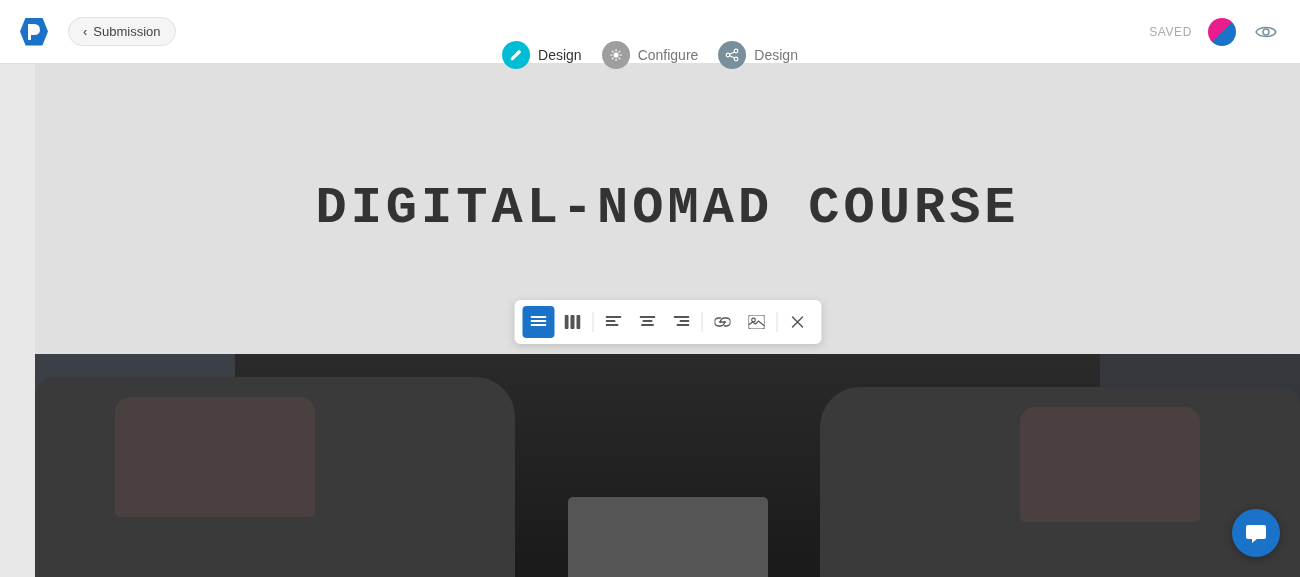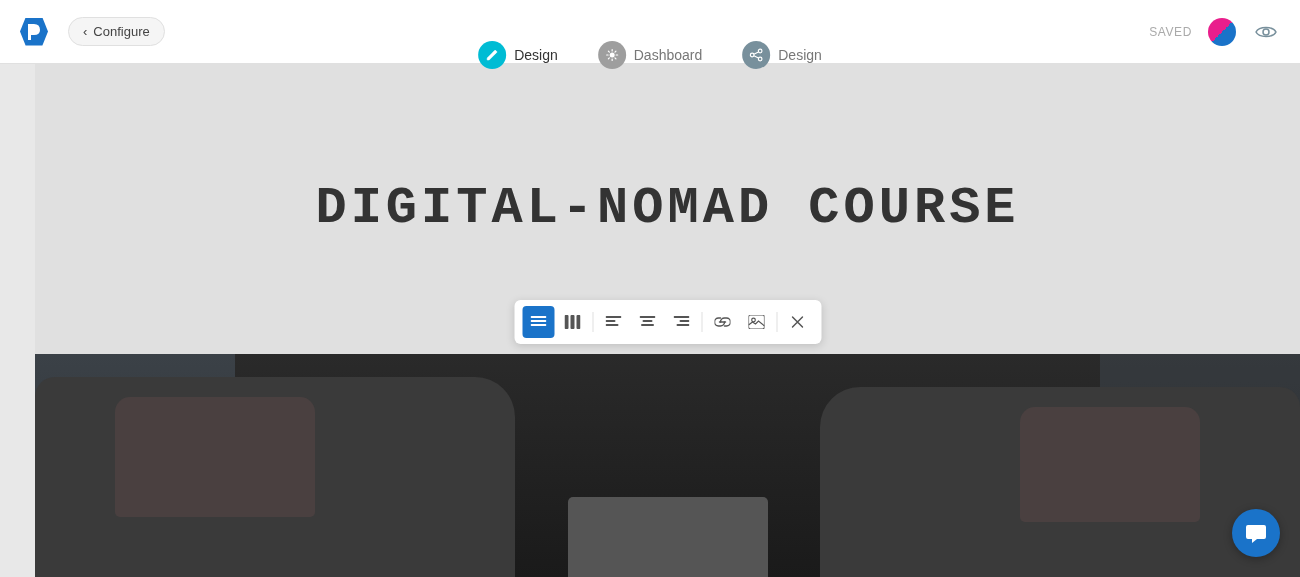--- a/index.html
+++ b/index.html
@@ -45,21 +45,21 @@
       padding: 6px 14px;
       cursor: pointer;
       font-size: 13px;
       color: #444;
       margin-left: 10px;
       text-decoration: none;
     }
 
     .nav-center {
       display: flex;
-      gap: 40px;
+      gap: 20px;
       position: absolute;
       left: 50%;
       transform: translateX(-50%);
       margin-top: 46px;
     }
 
     .nav-item {
       display: flex;
       align-items: center;
       gap: 8px;
@@ -320,21 +320,21 @@
   <div class="logo">
     <div class="logo-icon">
       <svg width="16" height="20" viewBox="0 0 16 20" fill="none">
         <path d="M2 2 L8 2 Q14 2 14 8 Q14 13 8 13 L5 13 L5 18 L2 18 Z" fill="white"></path>
       </svg>
     </div>
   </div>
 
   <button class="dashboard-btn">
     <span>‹</span>
-    <span>Configure</span>
+    <span>Submission</span>
   </button>
 
   <div class="nav-center">
 
     <div class="nav-item active">
       <div class="nav-icon design">
         <svg width="14" height="14" viewBox="0 0 14 14" fill="none">
           <path d="M2 10 L10 2 L12 4 L4 12 L2 12 Z" fill="white" stroke="white" stroke-width="0.5"></path>
           <path d="M8 4 L10 6" stroke="white" stroke-width="1.5"></path>
         </svg>
@@ -342,21 +342,21 @@
       <span>Design</span>
     </div>
 
     <div class="nav-item">
       <div class="nav-icon configure">
         <svg width="14" height="14" viewBox="0 0 14 14" fill="none">
           <circle cx="7" cy="7" r="2.5" fill="white"></circle>
           <path d="M7 1.5 L7 3 M7 11 L7 12.5 M1.5 7 L3 7 M11 7 L12.5 7 M3.2 3.2 L4.2 4.2 M9.8 9.8 L10.8 10.8 M10.8 3.2 L9.8 4.2 M4.2 9.8 L3.2 10.8" stroke="white" stroke-width="1.2" stroke-linecap="round"></path>
         </svg>
       </div>
-      <span>Dashboard</span>
+      <span>Configure</span>
     </div>
 
 
     <div class="nav-item">
       <div class="nav-icon share">
         <svg width="14" height="14" viewBox="0 0 14 14" fill="none">
           <circle cx="11" cy="3" r="1.8" stroke="white" stroke-width="1.2" fill="none"></circle>
           <circle cx="3" cy="7" r="1.8" stroke="white" stroke-width="1.2" fill="none"></circle>
           <circle cx="11" cy="11" r="1.8" stroke="white" stroke-width="1.2" fill="none"></circle>
           <path d="M4.7 6.2 L9.3 4 M4.7 7.8 L9.3 10" stroke="white" stroke-width="1.2"></path>

